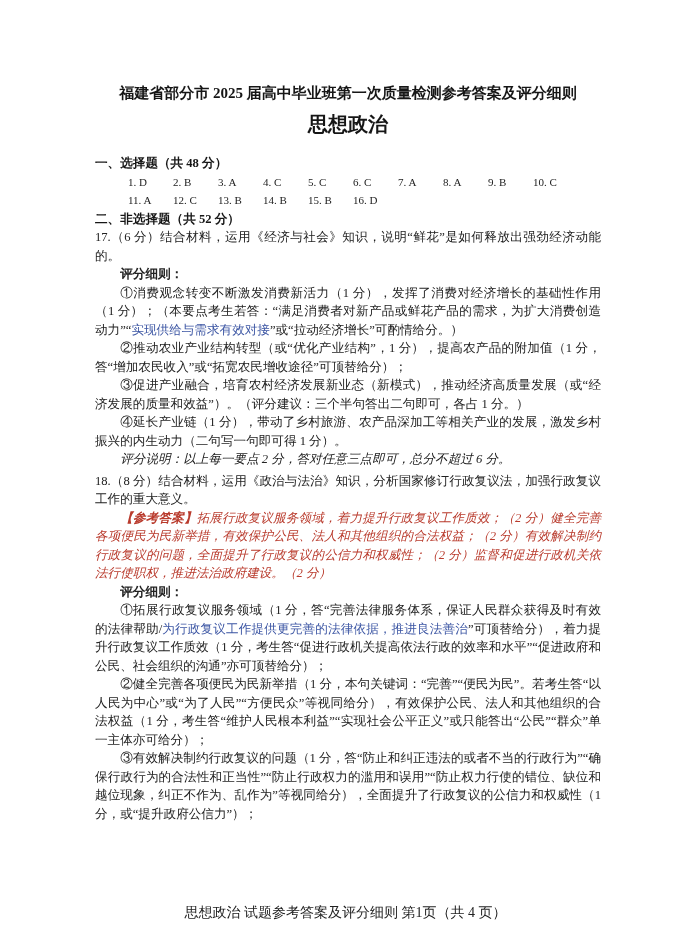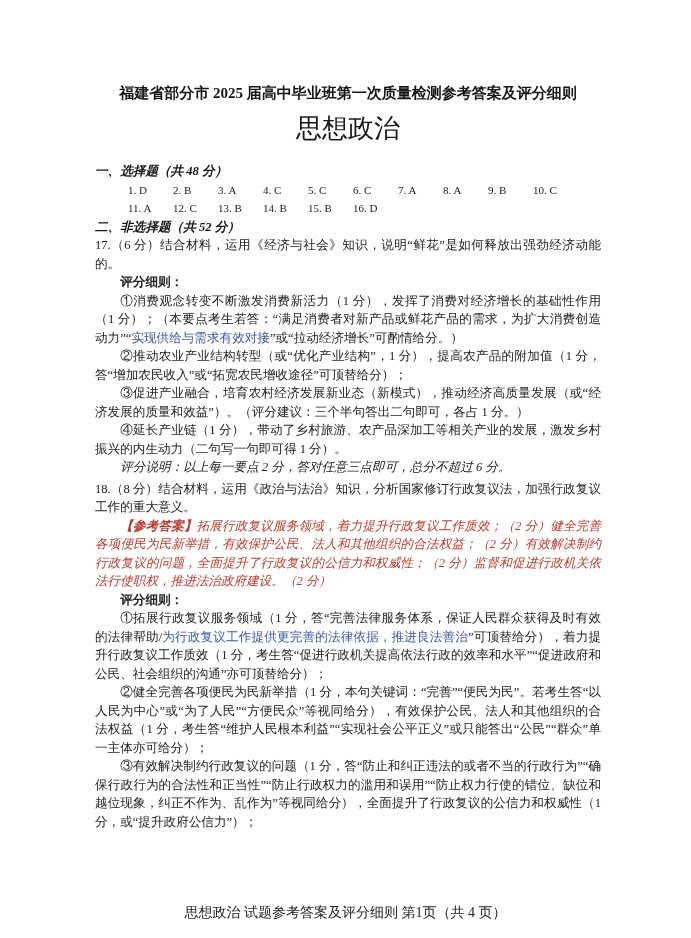--- a/index.html
+++ b/index.html
@@ -22,32 +22,32 @@
   .doc-title {
     margin: 0;
     font-size: 15px;
     font-weight: bold;
     text-align: center;
     color: #161616;
     white-space: nowrap;
   }
   .doc-subtitle {
     margin: 8px 0 16px 0;
-    font-size: 26px;
-    font-weight: normal;
+    font-size: 20px;
+    font-weight: bold;
     text-align: center;
     color: #161616;
   }
   p {
     margin: 0;
     font-size: 12.6px;
     line-height: 18.5px;
     text-align: justify;
   }
-  .sec-heading { font-weight: bold; color: #161616; font-style: italic; }
+  .sec-heading { font-weight: bold; color: #161616; }
   .answers-row {
     display: grid;
     grid-template-columns: repeat(10, 45px);
     padding-left: 33px;
     font-size: 11px;
     line-height: 18.5px;
   }
   .answers-row .cell { white-space: nowrap; }
   .indent { text-indent: 2em; }
   .red { color: var(--answer-red, #b93a2c); }

